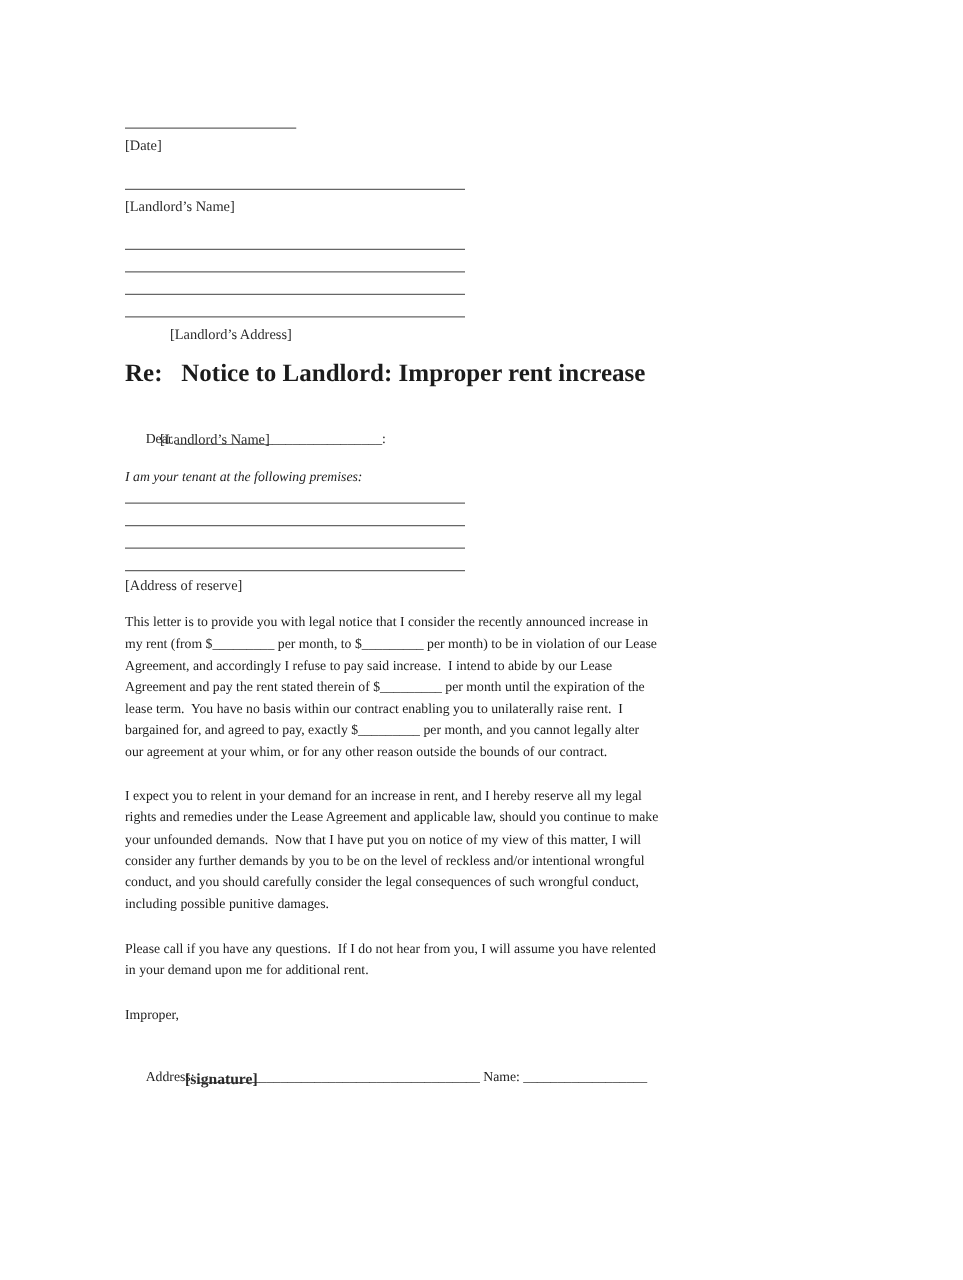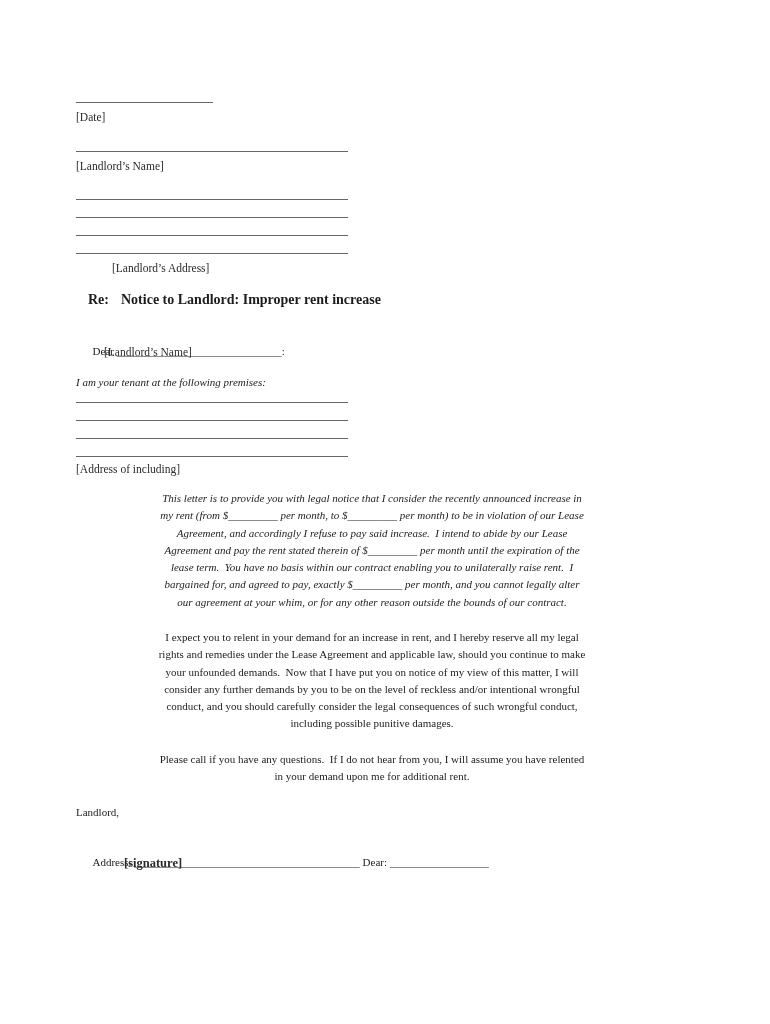--- a/index.html
+++ b/index.html
@@ -10,41 +10,41 @@
     color: #1c1c1c;
   }
   .page {
     position: relative;
     width: 770px; height: 1024px;
     background: #ffffff;
     overflow: hidden;
   }
   .content {
     position: absolute;
-    left: 76px; top: 0;
-    width: 592px; height: 1024px; text-align: center;
+    left: 100px; top: 0;
+    width: 592px; height: 1024px;
   }
   .abs { position: absolute; left: 0; }
   .body-text {
     font-size: 11px;
     line-height: 17.3px;
     white-space: pre-wrap;
   }
   .rule {
     border-bottom: 1px solid #666666;
     height: 0;
   }
   .bracket-label {
     font-size: 11.5px;
     line-height: 14px;
     color: #2a2a2a;
   }
   .re-line {
     font-weight: bold;
-    font-size: 14px;
+    font-size: 20px;
     line-height: 17px;
     font-family: Liberation Serif, serif;
   }
   .re-prefix { display: inline-block; width: 45px; }
   .inline-seg { white-space: pre; }
 </style>
 </head>
 <body>
 
 <div class="page">
@@ -70,39 +70,39 @@
       <span class="inline-seg">Dear </span><span class="inline-seg">______________________________</span><span class="inline-seg">:</span>
     </div>
     <div class="abs bracket-label" style="top:345px; left:28px;">[Landlord’s Name]</div>
 
     <div class="abs body-text" style="top:374px;font-style:italic;">I am your tenant at the following premises:</div>
 
     <div class="abs rule" style="top:402px; width:272px;"></div>
     <div class="abs rule" style="top:420px; width:272px;"></div>
     <div class="abs rule" style="top:438px; width:272px;"></div>
     <div class="abs rule" style="top:456px; width:272px;"></div>
-    <div class="abs bracket-label" style="top:462px;">[Address of including]</div>
+    <div class="abs bracket-label" style="top:462px;">[Address of reserve]</div>
 
-    <div class="abs body-text" style="top:490px; width:592px;font-style:italic;">This letter is to provide you with legal notice that I consider the recently announced increase in
+    <div class="abs body-text" style="top:490px; width:592px;">This letter is to provide you with legal notice that I consider the recently announced increase in
 my rent (from $_________ per month, to $_________ per month) to be in violation of our Lease
 Agreement, and accordingly I refuse to pay said increase.  I intend to abide by our Lease
 Agreement and pay the rent stated therein of $_________ per month until the expiration of the
 lease term.  You have no basis within our contract enabling you to unilaterally raise rent.  I
 bargained for, and agreed to pay, exactly $_________ per month, and you cannot legally alter
 our agreement at your whim, or for any other reason outside the bounds of our contract.</div>
     <div class="abs body-text" style="top:629px; width:592px;">I expect you to relent in your demand for an increase in rent, and I hereby reserve all my legal
 rights and remedies under the Lease Agreement and applicable law, should you continue to make
 your unfounded demands.  Now that I have put you on notice of my view of this matter, I will
 consider any further demands by you to be on the level of reckless and/or intentional wrongful
 conduct, and you should carefully consider the legal consequences of such wrongful conduct,
 including possible punitive damages.</div>
     <div class="abs body-text" style="top:751px; width:592px;">Please call if you have any questions.  If I do not hear from you, I will assume you have relented
 in your demand upon me for additional rent.</div>
 
-    <div class="abs body-text" style="top:804px;">Landlord,</div>
+    <div class="abs body-text" style="top:804px;">Improper,</div>
 
     <div class="abs body-text" style="top:837px;">
-      <span class="inline-seg">Address: </span><span class="inline-seg">_________________________________________</span><span class="inline-seg"> Dear: </span><span class="inline-seg">__________________</span>
+      <span class="inline-seg">Address: </span><span class="inline-seg">_________________________________________</span><span class="inline-seg"> Name: </span><span class="inline-seg">__________________</span>
     </div>
     <div class="abs bracket-label" style="top:856px; left:48px; font-size:12.5px;font-weight:bold;">[signature]</div>
 
   </div>
 </div>
 
 </body></html>

